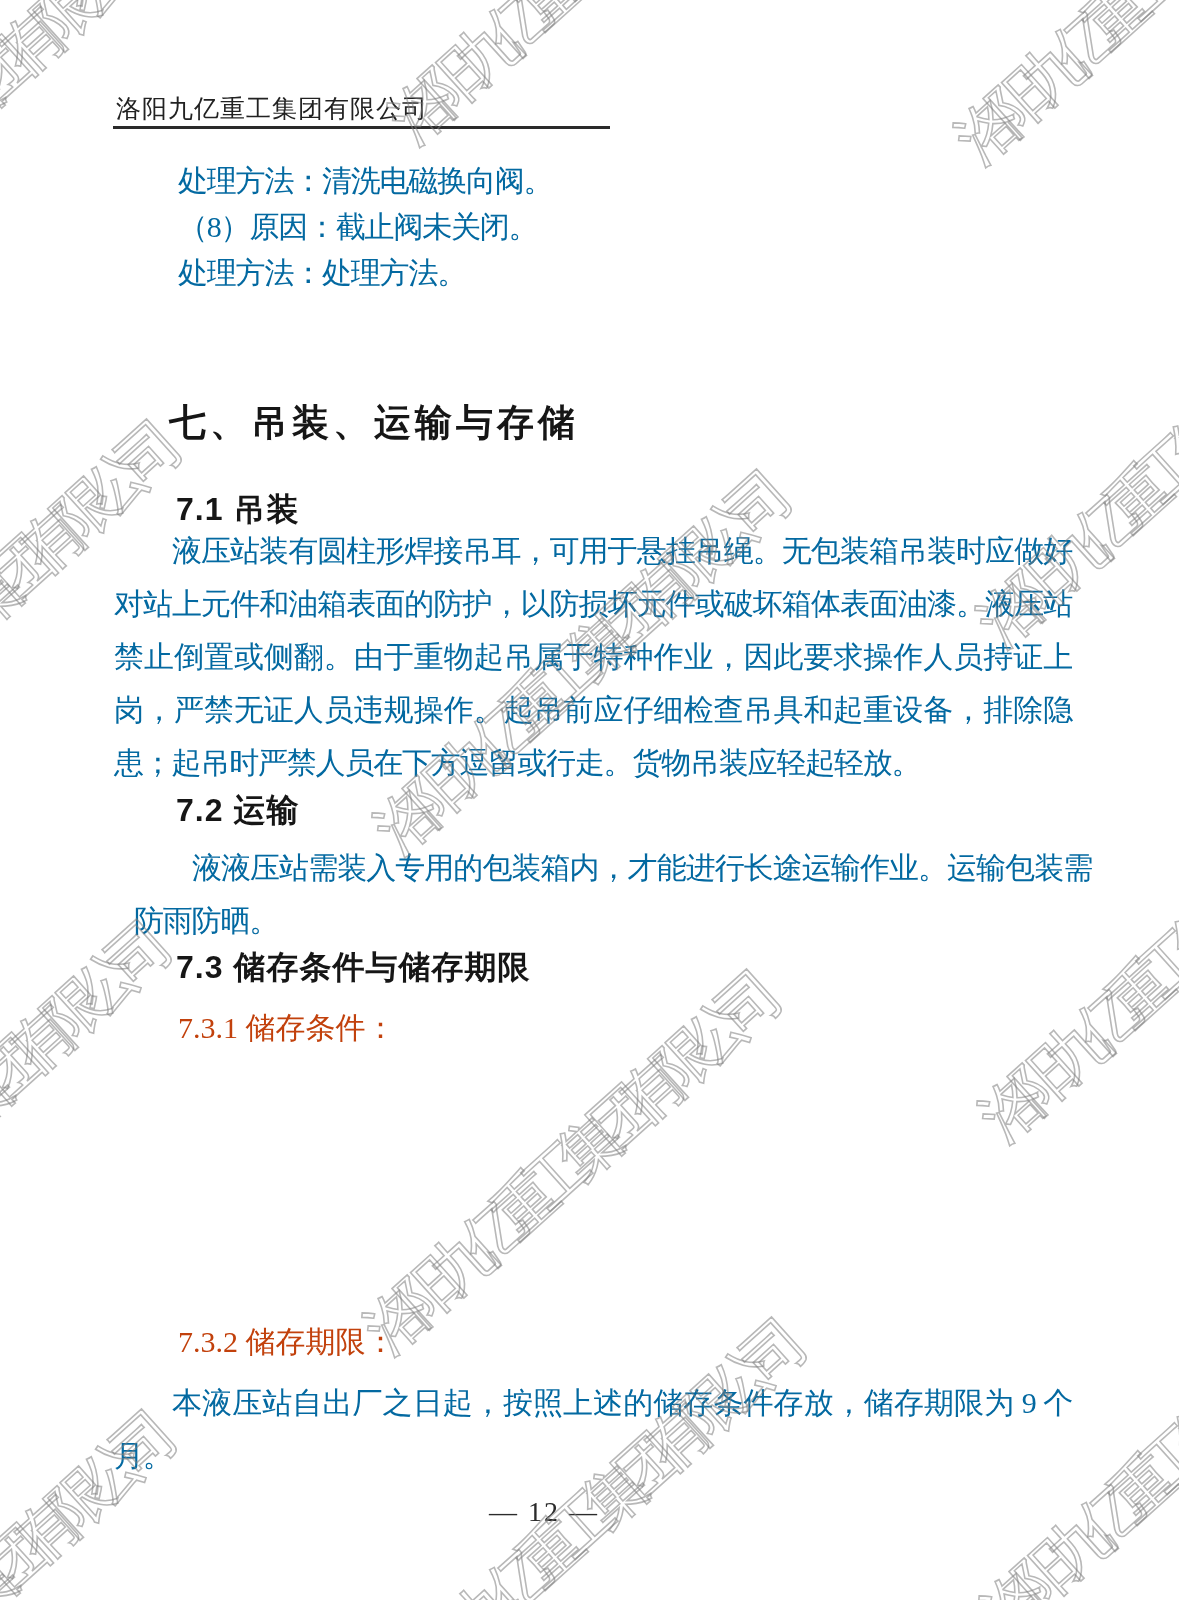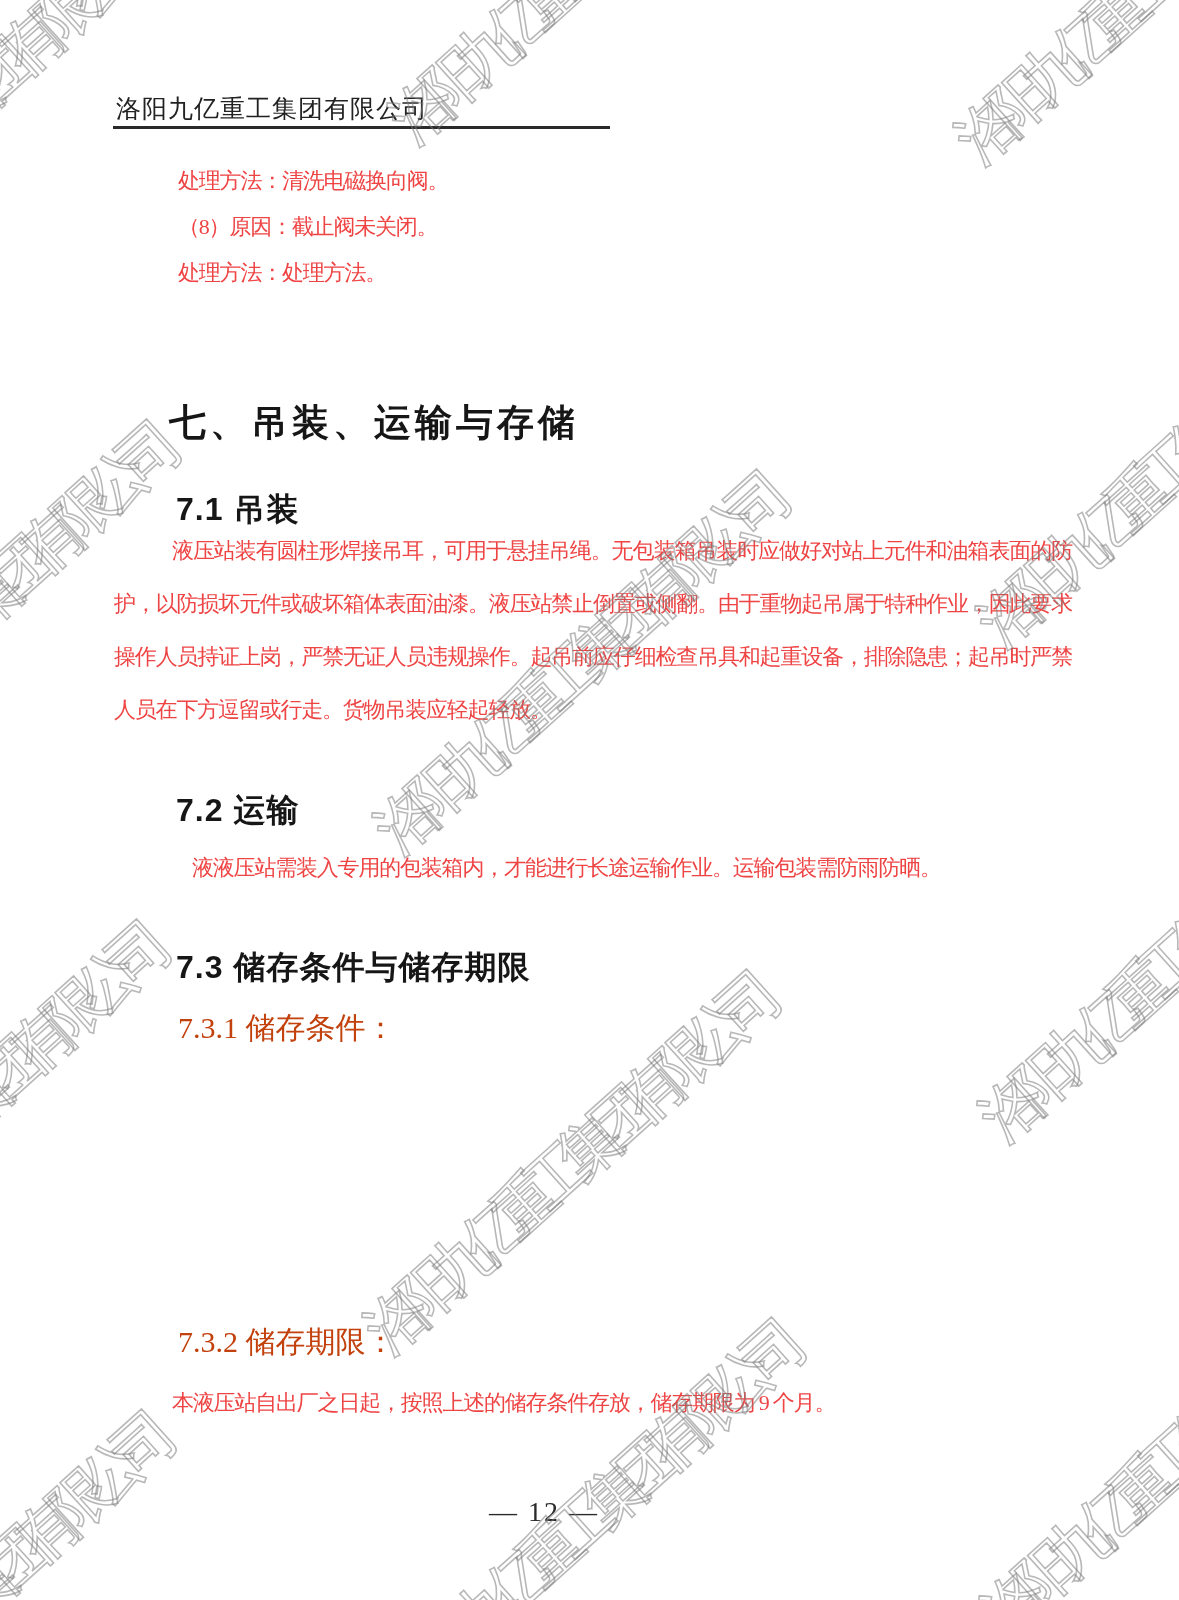--- a/index.html
+++ b/index.html
@@ -32,21 +32,21 @@
   .company{
     position:absolute;left:116px;top:92px;
     font-size:25px;letter-spacing:1px;
     color:#222;
   }
   .header-rule{
     position:absolute;left:113px;top:126px;
     width:497px;height:3px;background:#2a2a2a;
   }
   
-  .txt{font-size:22px;letter-spacing:-1.2px;color:#ef4444;}
+  .txt{font-size:30px;letter-spacing:-1.2px;color:#0369a1;}
   .intro{position:absolute;left:114px;top:158px;z-index:1;}
   .intro p{margin:0;padding-left:64px;line-height:46px;}
   .sec-title{
     position:absolute;left:169px;top:398px;margin:0;z-index:1;
     font-family:"Liberation Sans", sans-serif;
     font-weight:bold;font-size:37px;letter-spacing:4px;color:#161616;
   }
   .h2{
     position:absolute;left:176px;margin:0;z-index:1;
     font-family:"Liberation Sans", sans-serif;

